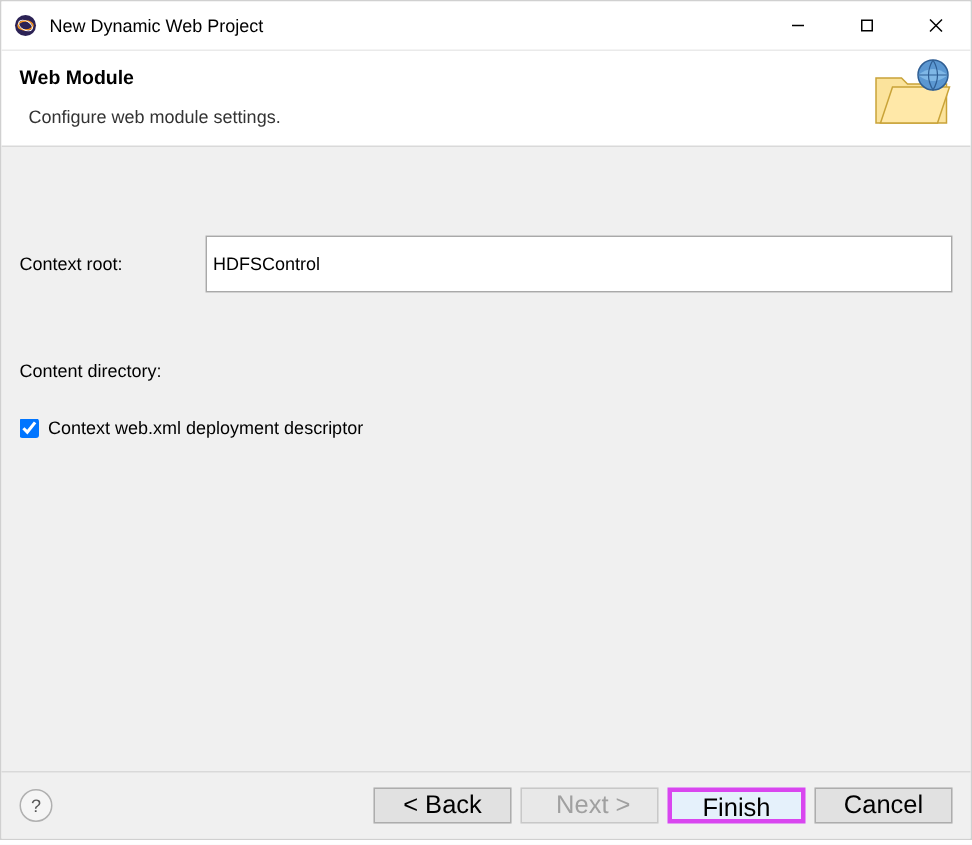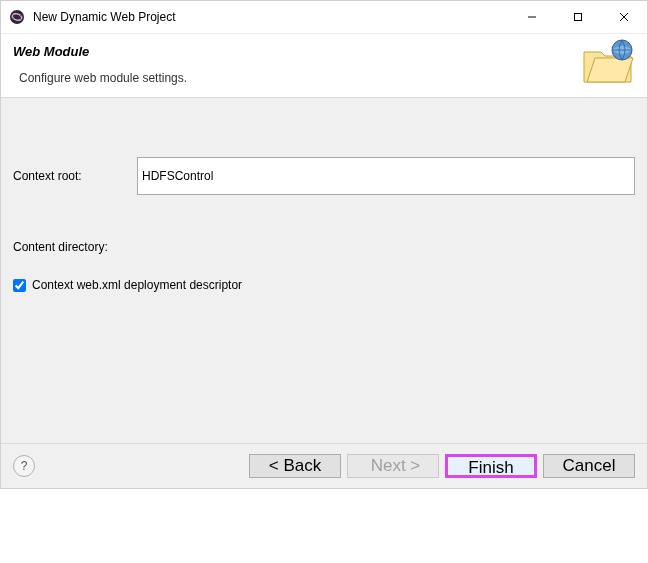--- a/index.html
+++ b/index.html
@@ -8,21 +8,21 @@
     width: 648px;
     height: 563px;
     font-family: "Segoe UI", Tahoma, sans-serif;
     font-size: 12px;
     background: #fff;
     color: #000;
     overflow: hidden;
   }
   .window {
     width: 648px;
-    height: 489px;
+    height: 560px;
     display: flex;
     flex-direction: column;
     border: 1px solid #d0d0d0;
     box-sizing: border-box;
   }
   
   .titlebar {
     height: 32px;
     display: flex;
     align-items: center;
@@ -55,21 +55,20 @@
   .banner {
     background: #fff;
     padding: 10px 16px 12px 12px;
     position: relative;
     border-bottom: 1px solid #d9d9d9;
   }
   .banner .heading {
     font-weight: bold;
     font-size: 13px;
     margin: 0 0 6px 0;
-    font-style: italic;
   }
   .banner .subheading {
     font-size: 12px;
     margin: 12px 0 0 6px;
     color: #333;
   }
   .banner .banner-icon {
     position: absolute;
     right: 12px;
     top: 4px;

